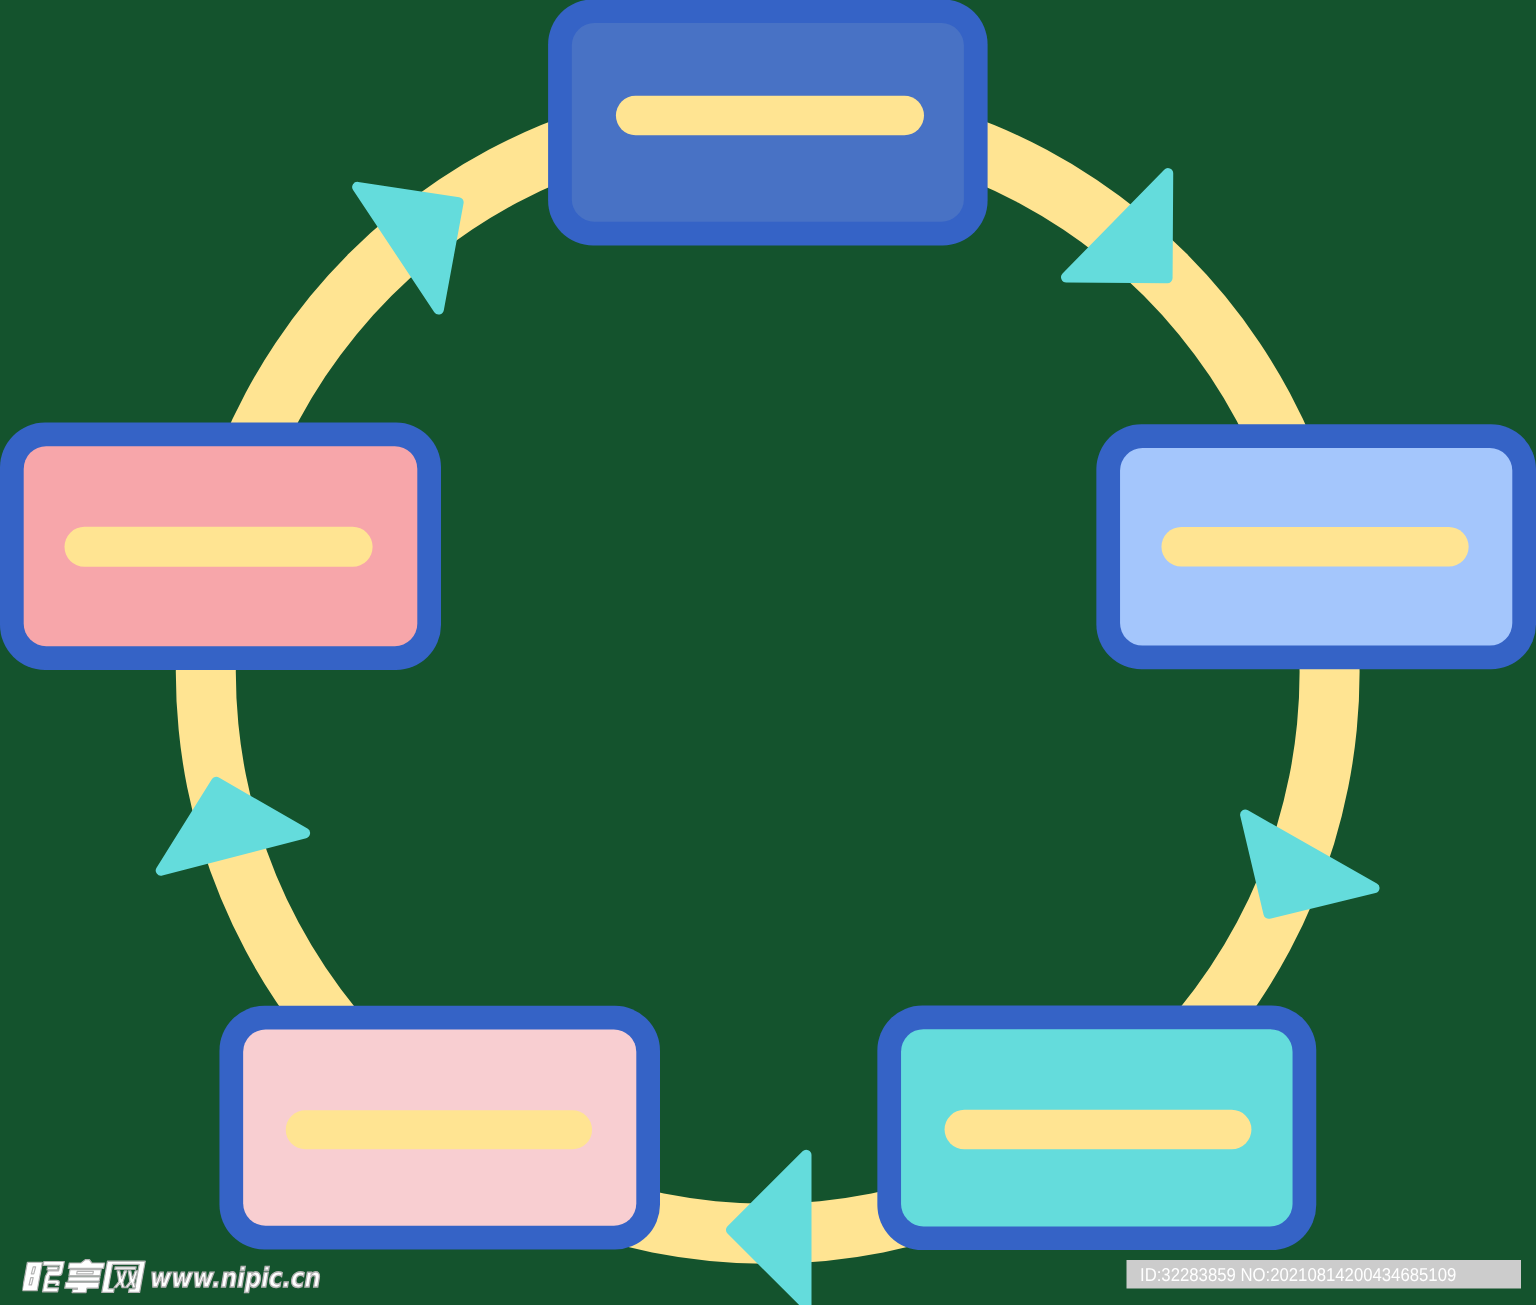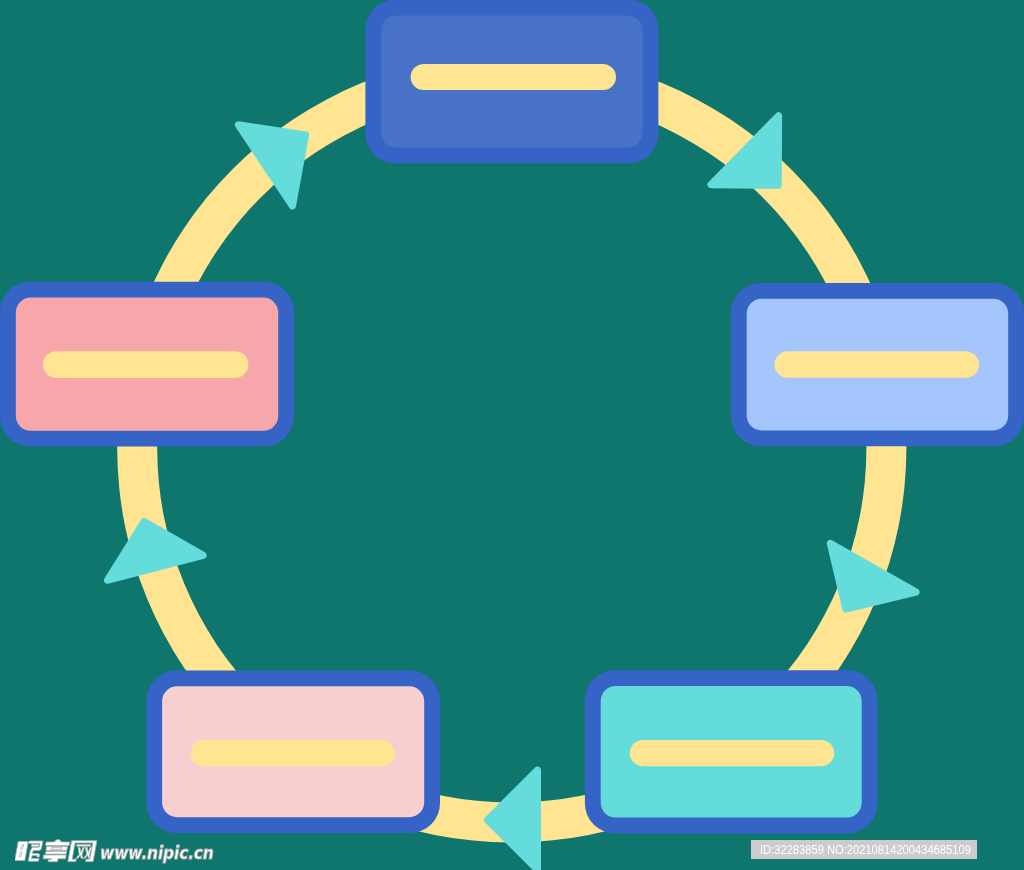--- a/index.html
+++ b/index.html
@@ -1,26 +1,26 @@
 <!DOCTYPE html>
 <html><head>
 <meta charset="utf-8">
 <title>Cycle Diagram</title>
 <style>
   html,body{margin:0;padding:0;background:#ffffff;}
   body{width:1024px;height:870px;overflow:hidden;font-family:"Liberation Sans",sans-serif;}
-  #stage{position:relative;width:1024px;height:870px;background:#0f766e;overflow:hidden;}
+  #stage{position:relative;width:1024px;height:870px;background:#14532d;overflow:hidden;}
   #diagram{position:absolute;left:0;top:0;width:1024px;height:870px;display:block;}
   #wm-logo{position:absolute;left:15px;top:839px;width:84px;height:24px;}
   #wm-logo-svg{width:84px;height:24px;display:block;}
   #wm-site{position:absolute;left:100px;top:843px;font-family:"DejaVu Sans",sans-serif;
            font-size:18px;font-weight:bold;font-style:italic;letter-spacing:-0.2px;
            color:#ffffff;-webkit-text-stroke:1px #b9b9b9;white-space:nowrap;line-height:20px;
            transform:scaleX(0.86);transform-origin:left top;}
-  #wm-badge{position:absolute;left:751px;top:840px;width:226px;height:19px;background:#cccccc;}
+  #wm-badge{position:absolute;left:751px;top:840px;width:263px;height:19px;background:#cccccc;}
   #wm-badge-text{position:absolute;left:8.5px;top:1.5px;font-family:"Liberation Sans",sans-serif;
                  font-size:12.4px;color:#ffffff;white-space:nowrap;line-height:16px;
                  transform:scaleX(0.9);transform-origin:left top;}
 </style>
 </head>
 <body>
 
 <div id="stage">
   <svg id="diagram" viewBox="0 0 1024 870" xmlns="http://www.w3.org/2000/svg">
       <path fill="#ffe492" fill-rule="evenodd" d="M 117.19999999999999 447.9 a 394.6 394.6 0 1 0 789.2 0 a 394.6 394.6 0 1 0 -789.2 0 Z M 157.2 447.9 a 354.6 354.6 0 1 0 709.2 0 a 354.6 354.6 0 1 0 -709.2 0 Z"></path>

